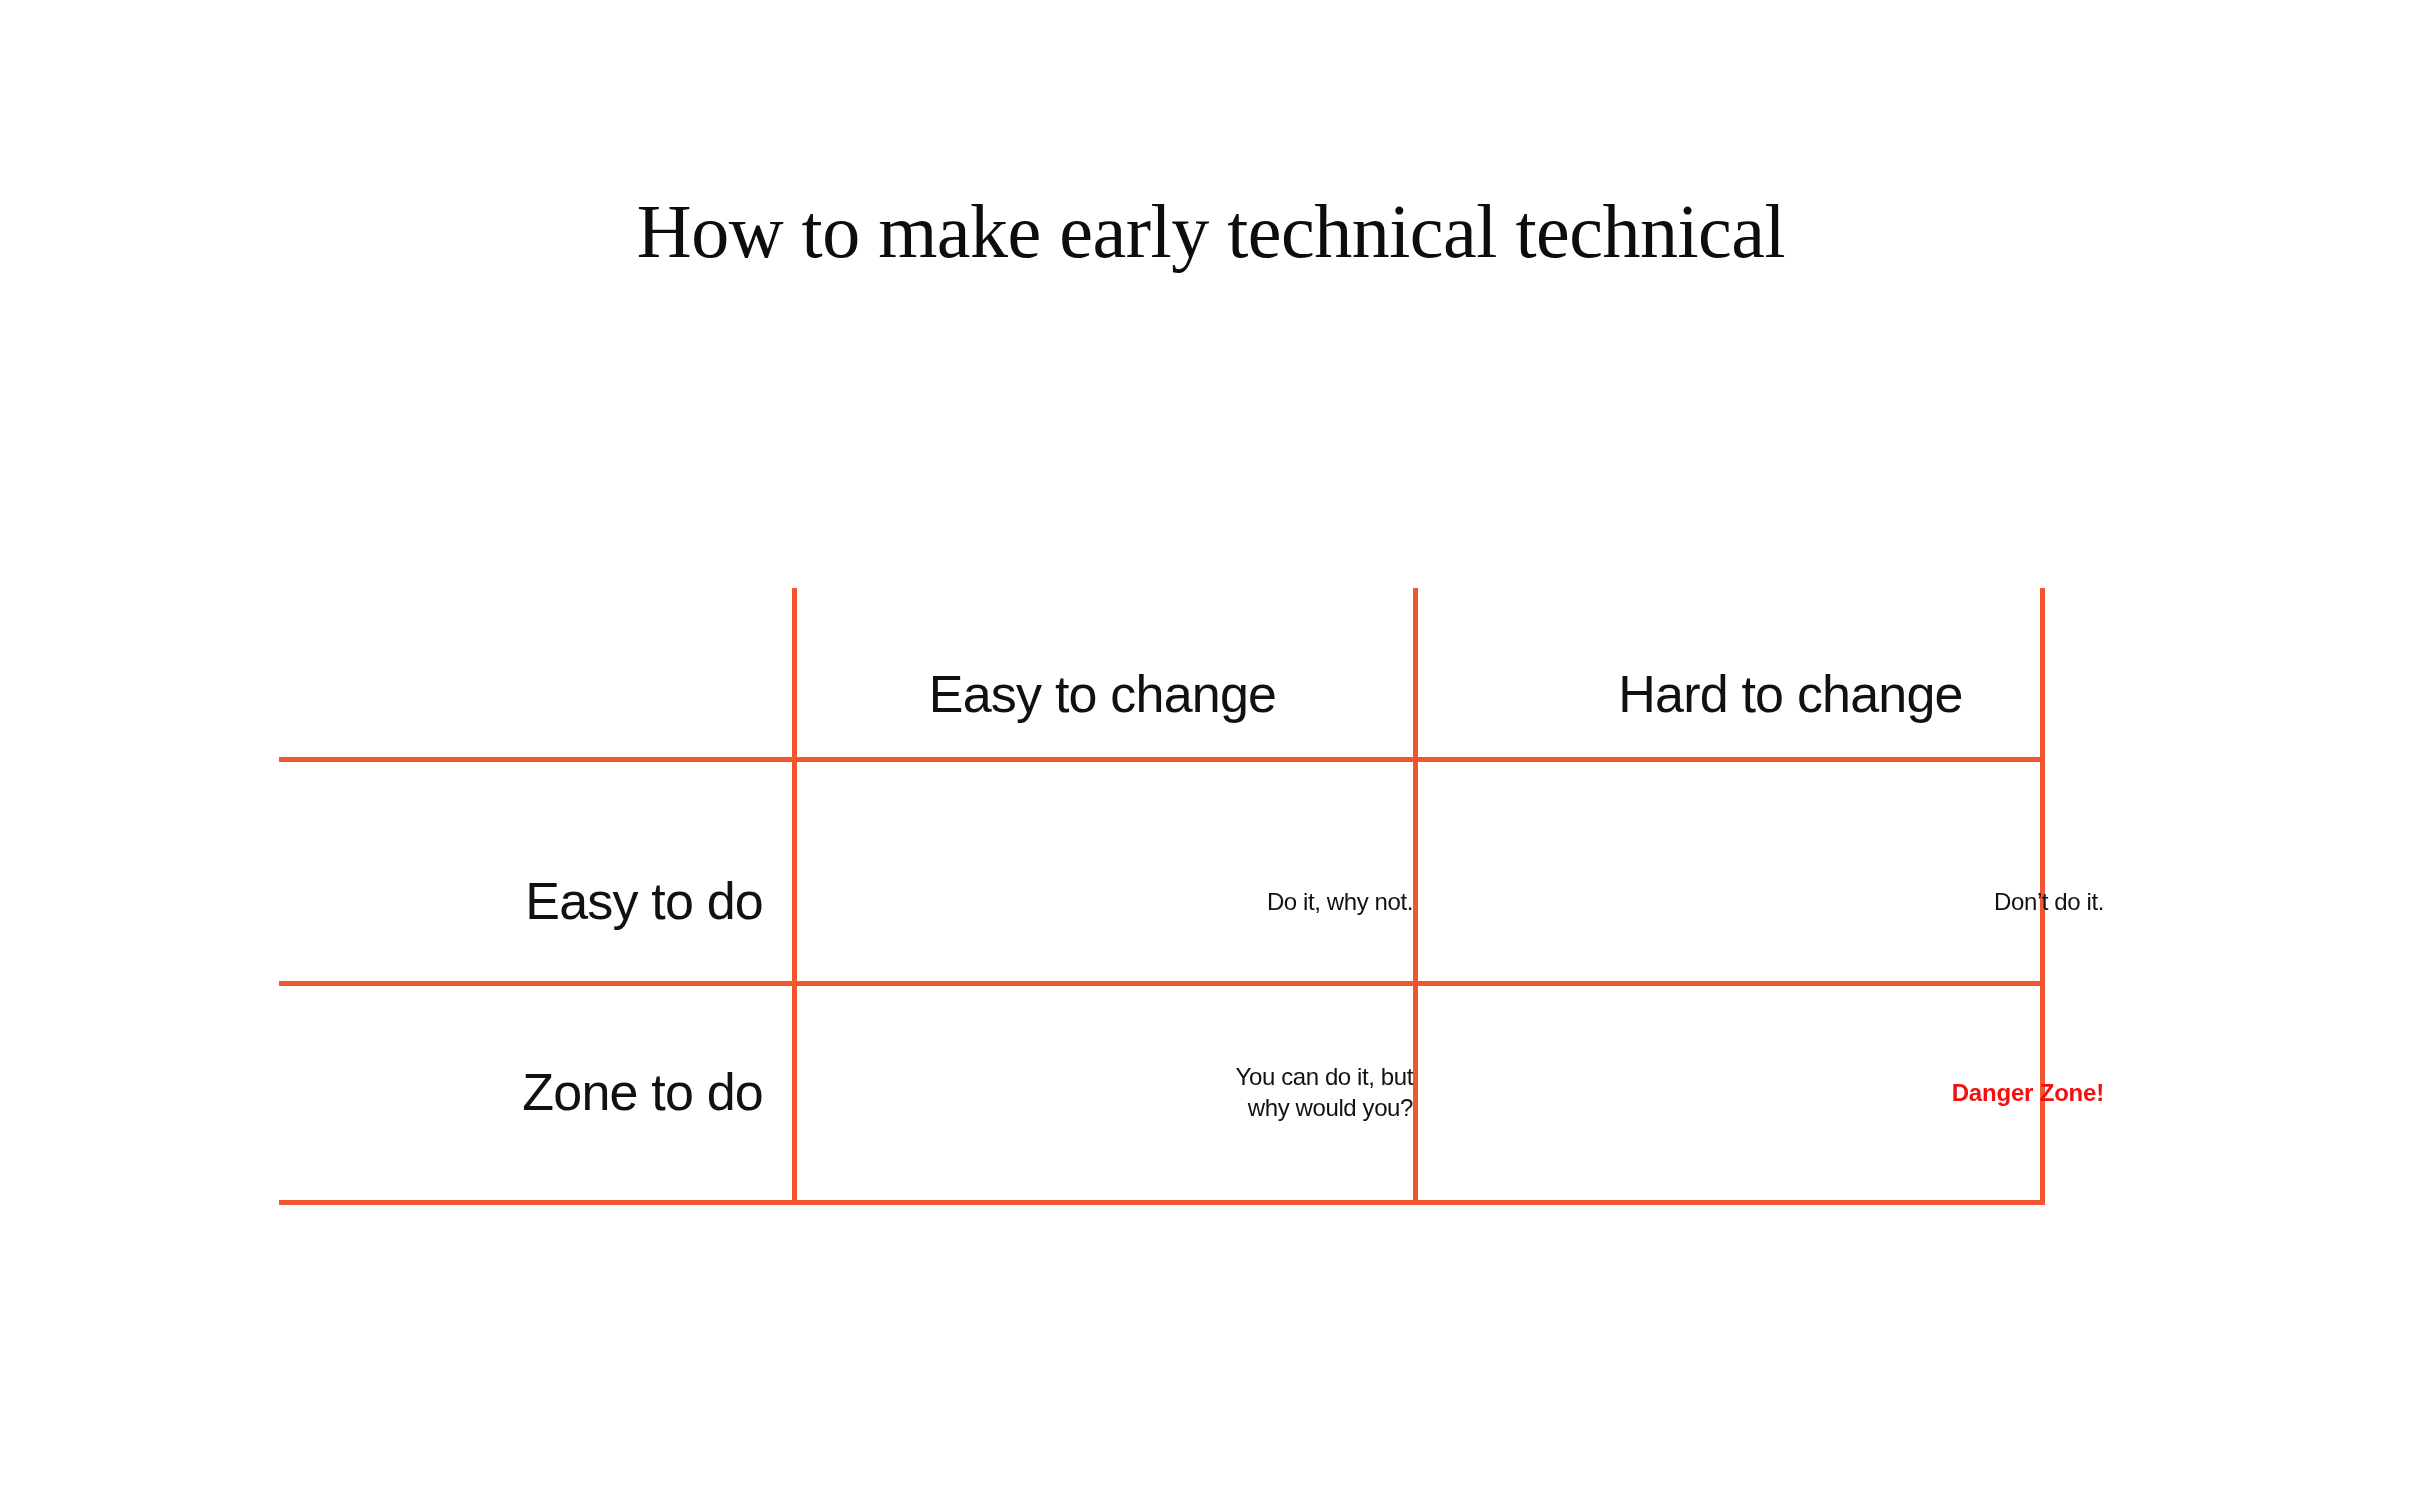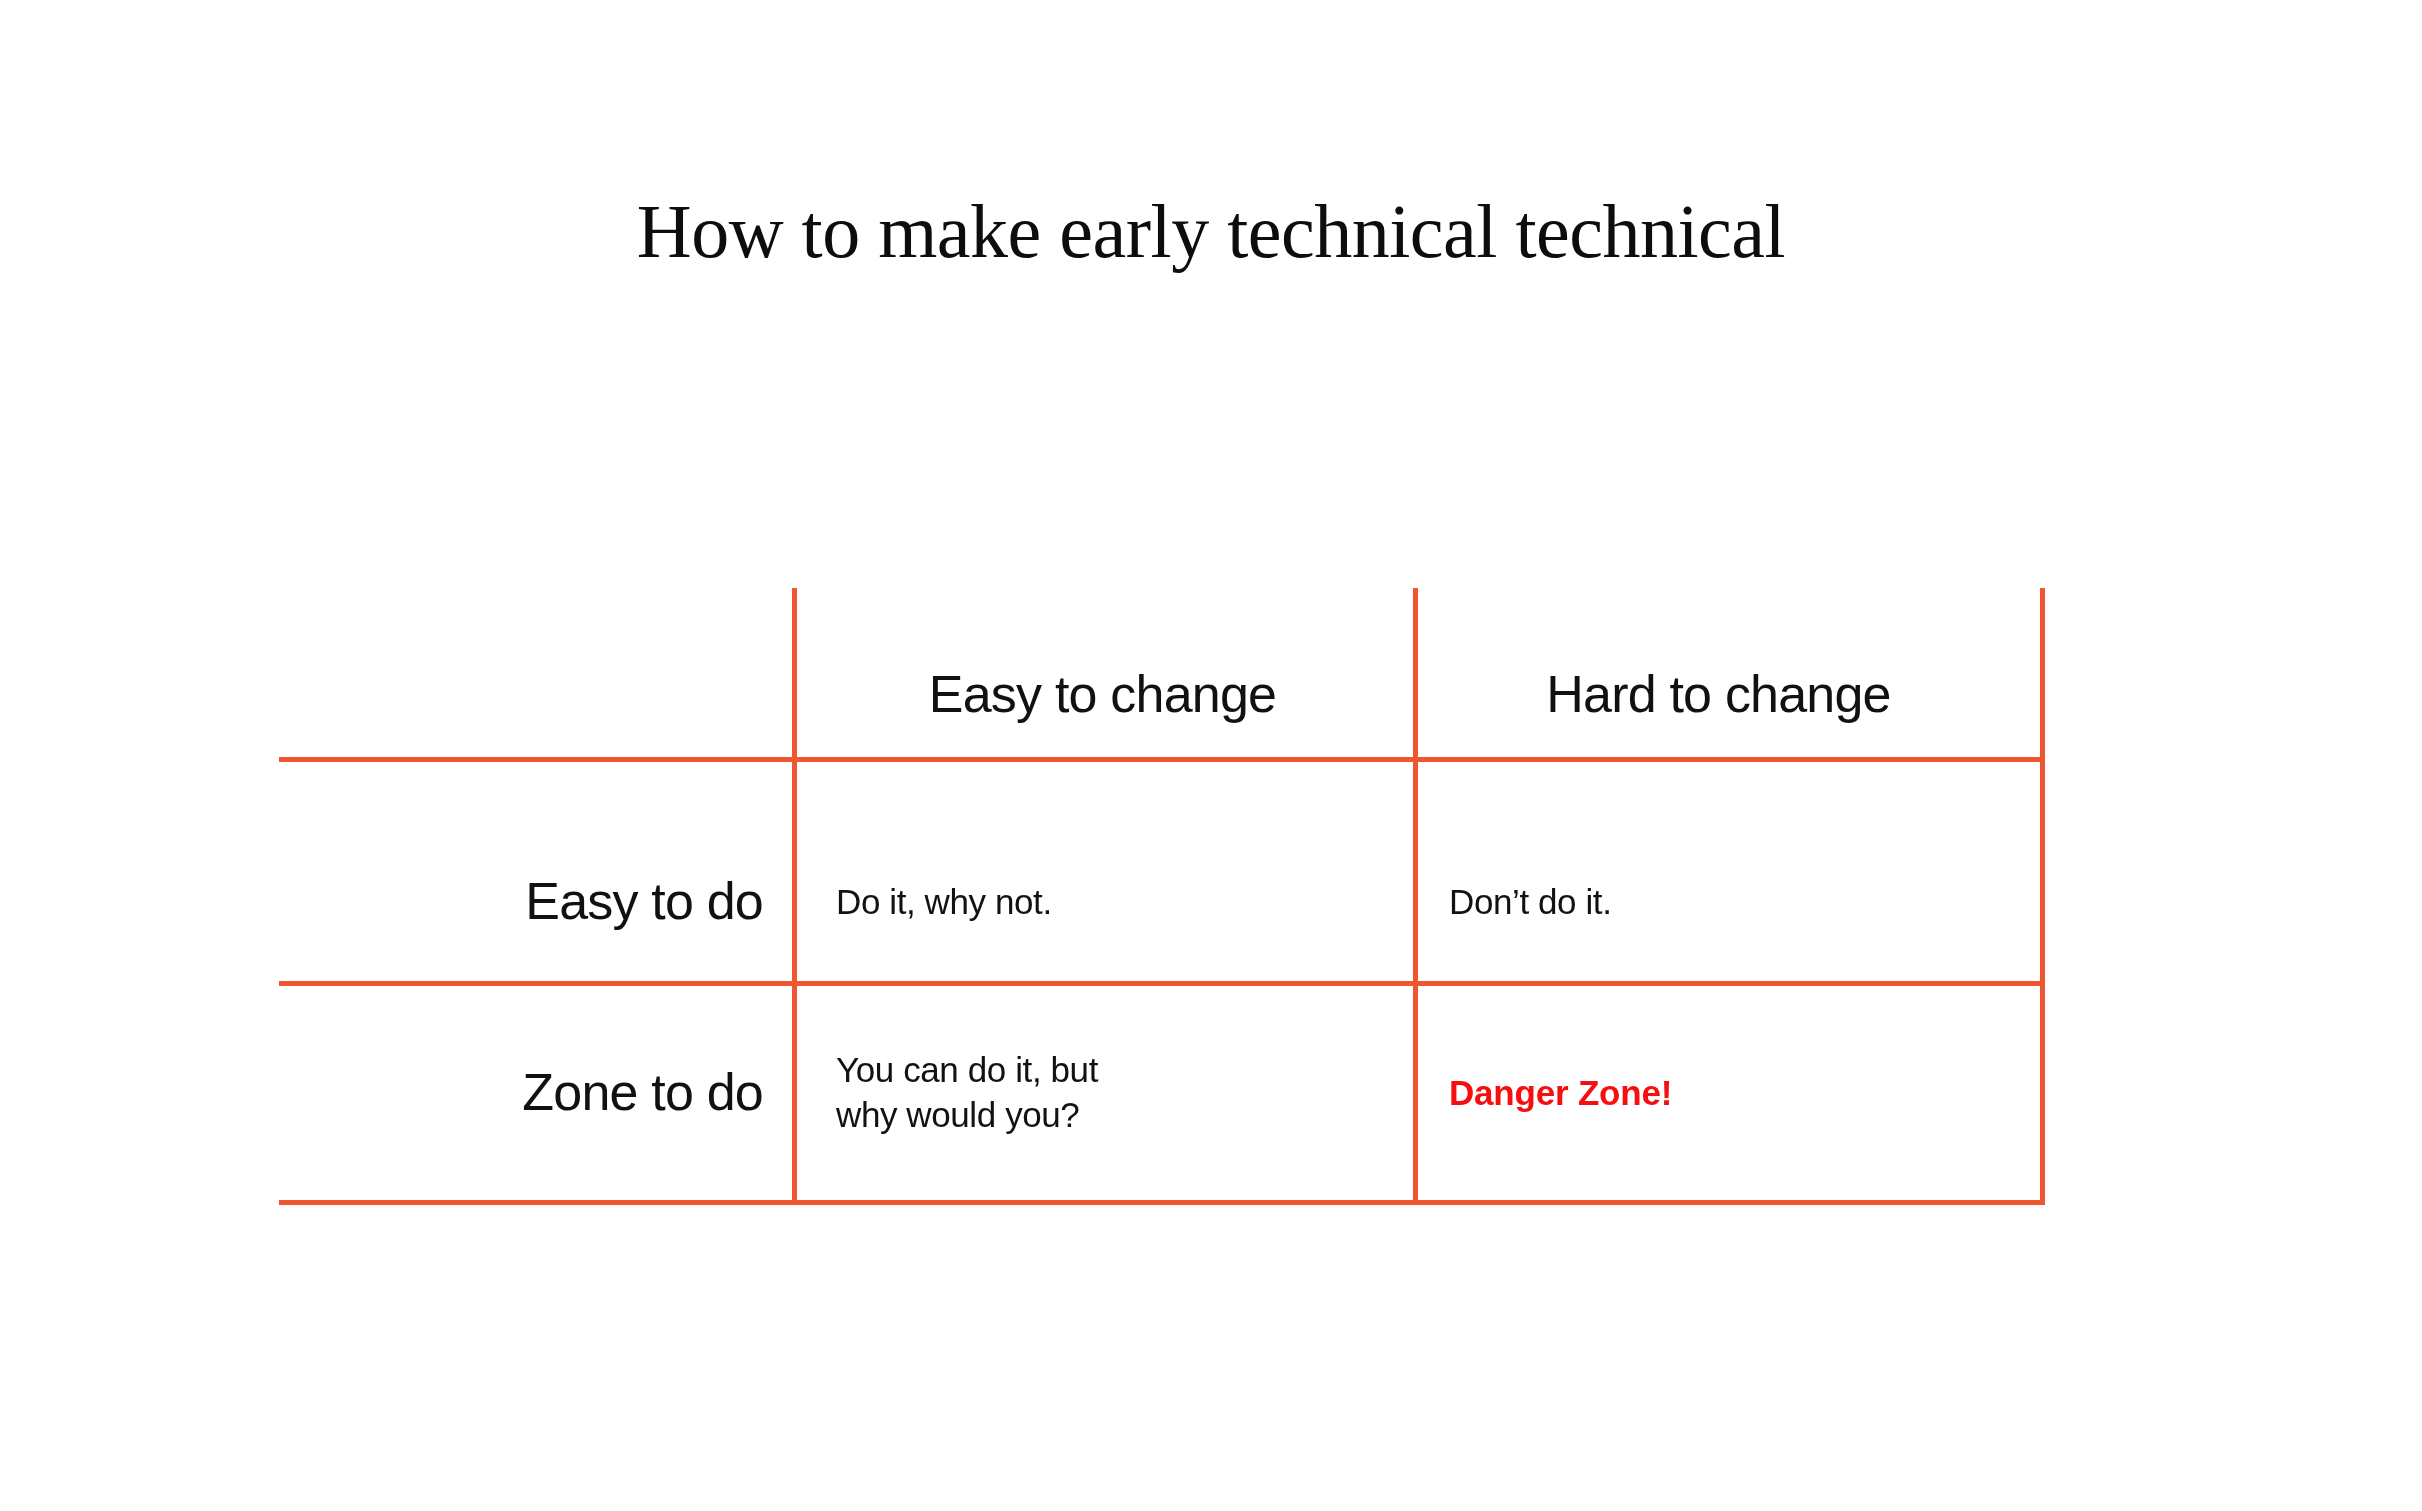--- a/index.html
+++ b/index.html
@@ -64,21 +64,21 @@
   #rule-v-3 { left: 1761px; }
 
   
   .cell {
     position: absolute;
     display: flex;
     align-items: center;
     box-sizing: border-box;
   }
   .col-label { left: 513px;  width: 621px; }
-  .col-label-2 { left: 1126px; width: 627px; }
+  .col-label-2 { left: 1198px; width: 627px; }
   .col-row-head { left: 0; width: 513px; }
 
   .row-head-band { top: 0;   height: 169px; }
   .row-1 { top: 174px; height: 280px; }
   .row-2 { top: 398px; height: 214px; }
 
   .hdr-text {
     width: 100%;
     text-align: center;
     font-size: 52px;
@@ -94,22 +94,22 @@
     padding-right: 29px;
     box-sizing: border-box;
     font-size: 52px;
     font-weight: 400;
     color: #111111;
     letter-spacing: -0.8px;
     line-height: 1.15;
   }
   .body-text {
     width: 100%;
-    text-align: left;
-    font-size: 35px;
+    text-align: right;
+    font-size: 24px;
     font-weight: 400;
     color: #121212;
     letter-spacing: -0.4px;
     line-height: 1.28;
     padding-left: 44px;
   }
   .body-text.danger {
     color: #f70e0e;
     font-weight: 700;
     letter-spacing: -0.2px;

